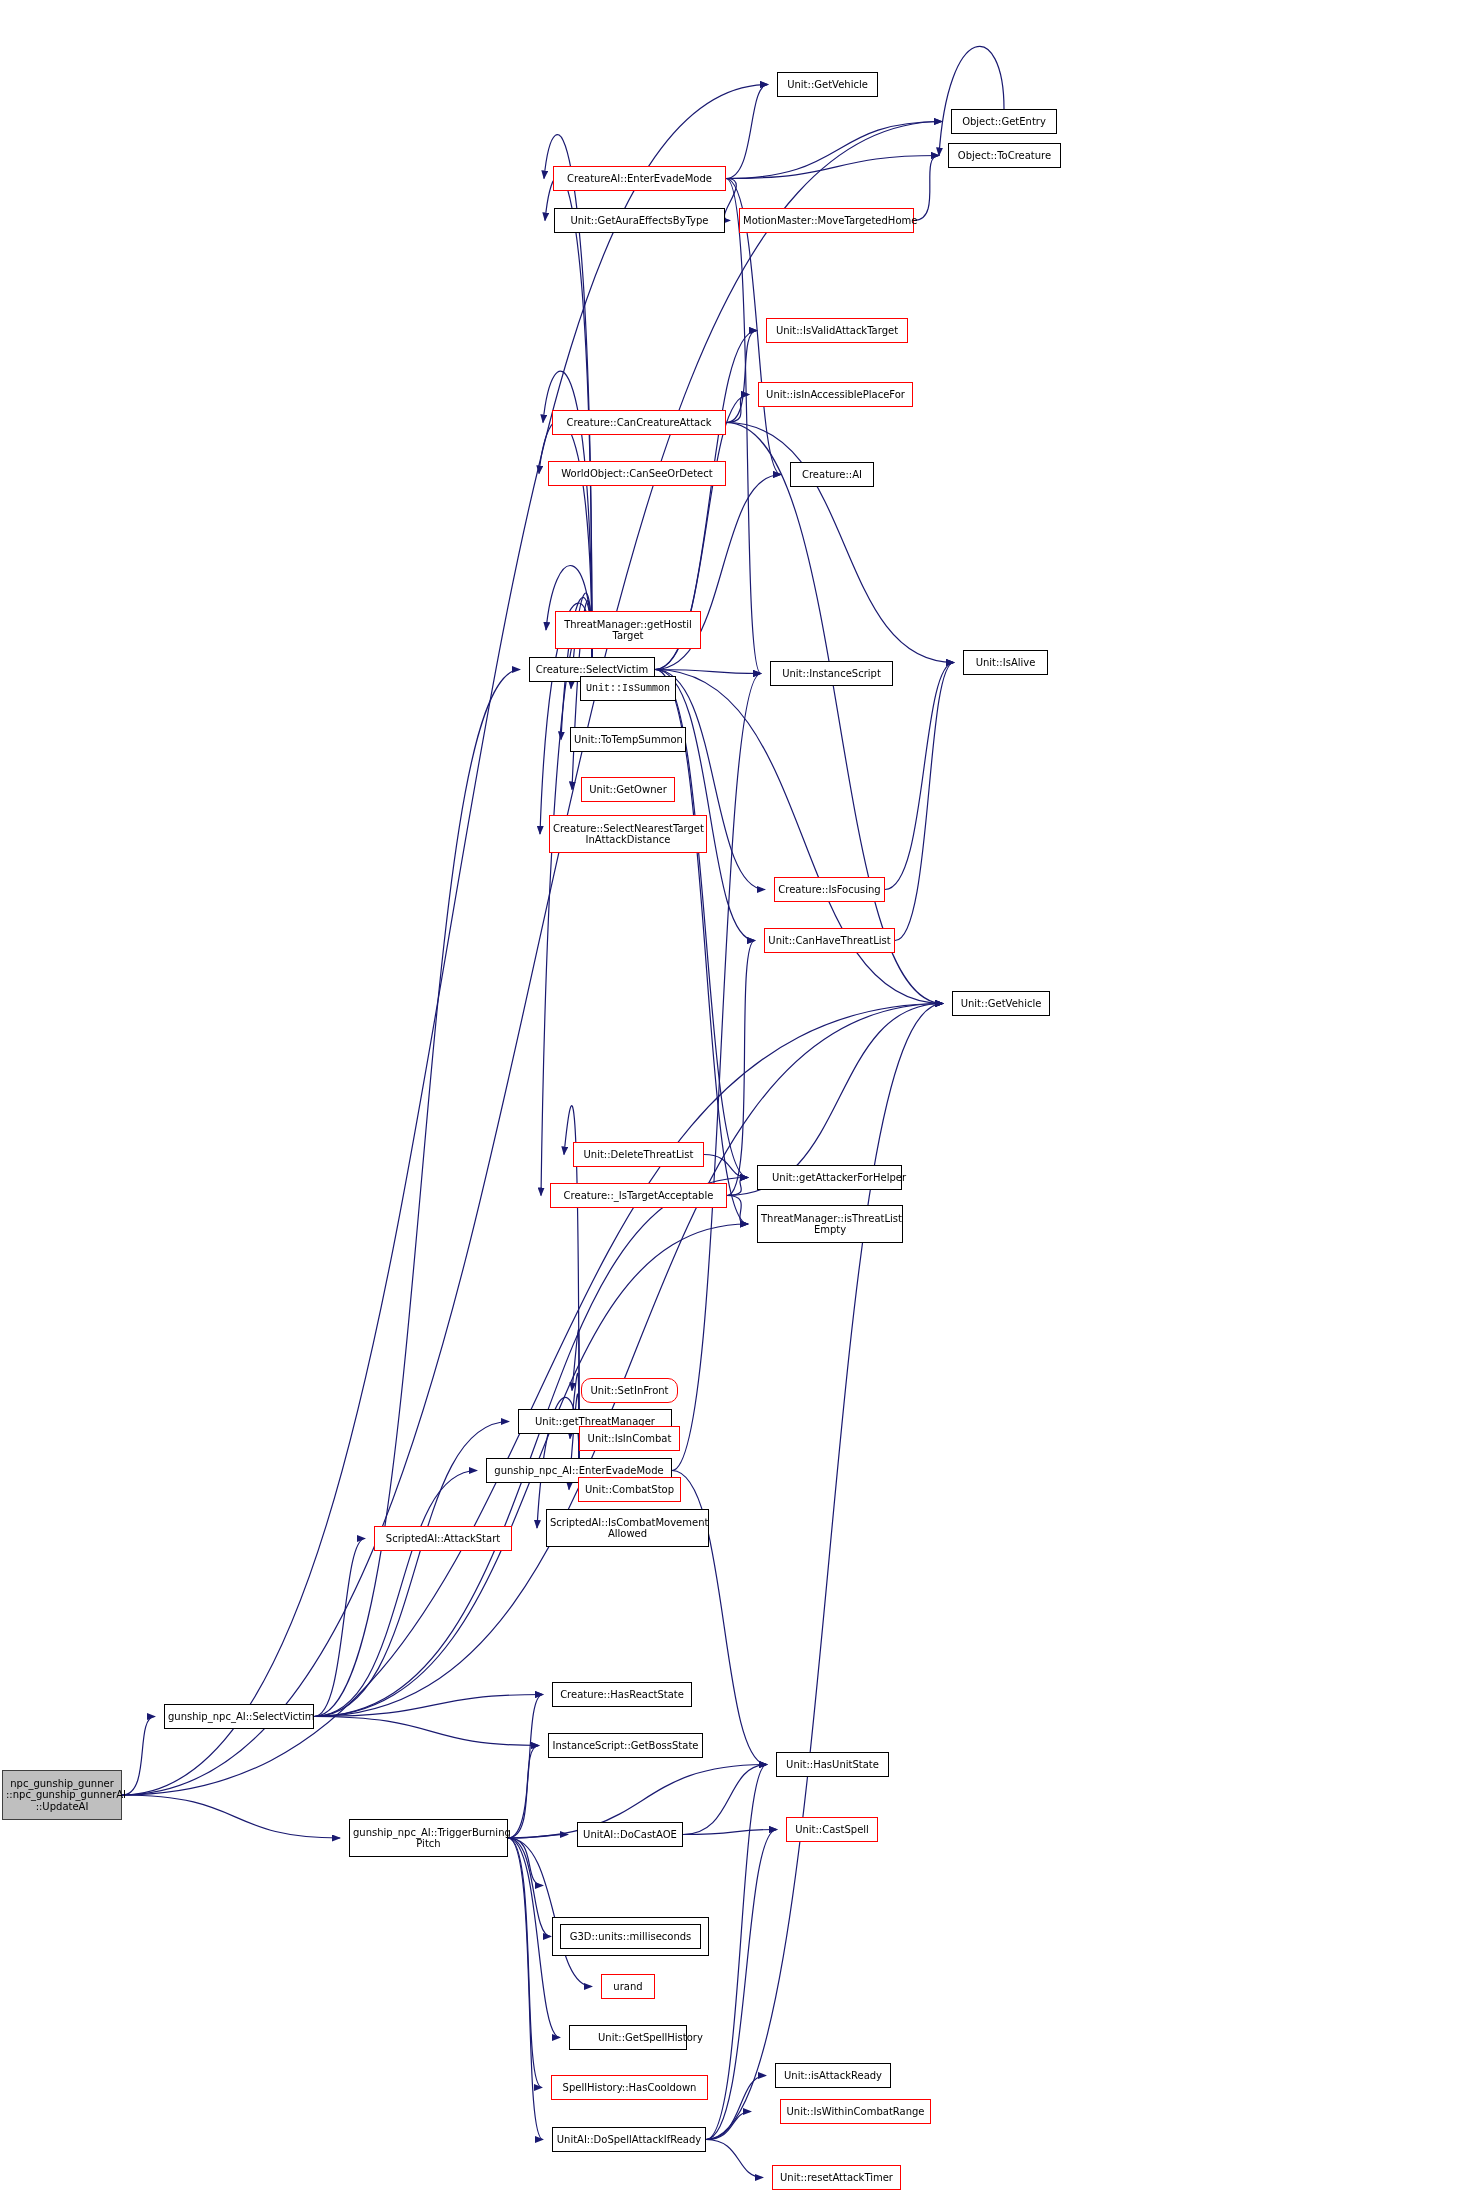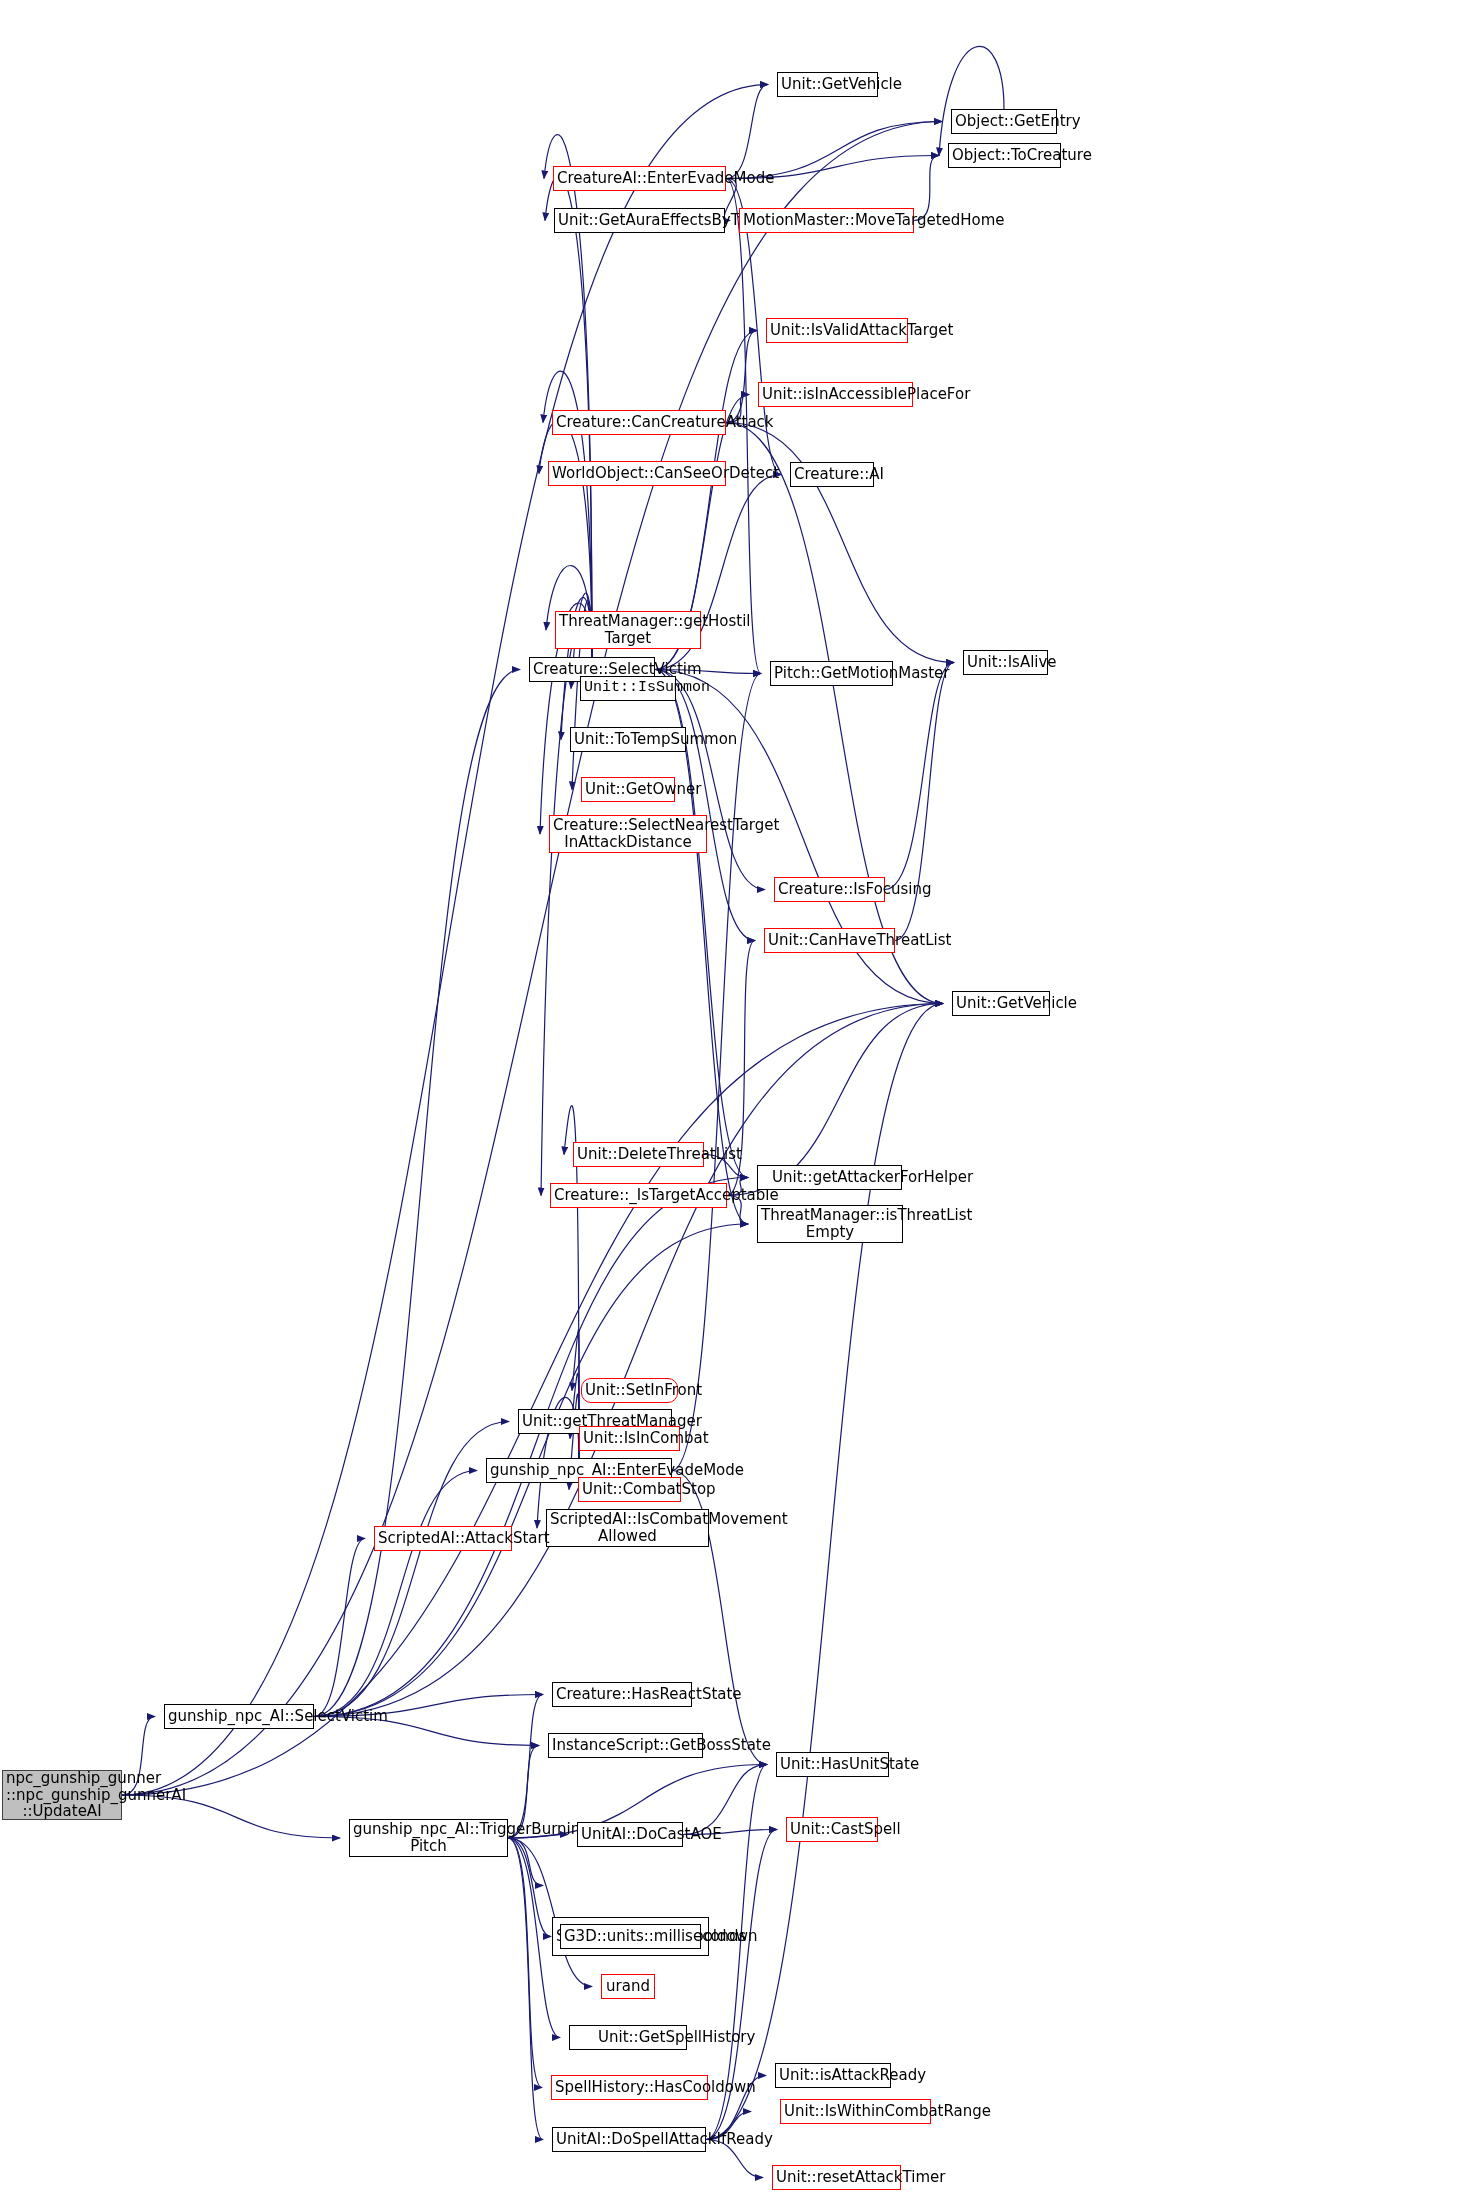--- a/index.html
+++ b/index.html
@@ -27,21 +27,21 @@
   .node {
     position: absolute;
     box-sizing: border-box;
     display: flex;
     align-items: center;
     justify-content: center;
     text-align: center;
     background: #ffffff;
     border: 1px solid #000000;
     color: #000000;
-    font-size: 15px;
+    font-size: 10px;
     line-height: 1.12;
     white-space: pre-line;
     padding: 0 3px;
     z-index: 5;
   }
   .node.red {
     border: 1px solid #ff0000;
   }
   .node.root {
     background: #bfbfbf;
@@ -174,21 +174,21 @@
       <div class="node" style="left: 552px; top: 1873px; width: 157px; height: 39px; margin-top: 44px;"><span>SpellHistory::AddCooldown</span></div>
       <div class="node" style="left: 560px; top: 1924px; width: 141px; height: 25px;"><span>G3D::units::milliseconds</span></div>
       <div class="node red" style="left: 601px; top: 1974px; width: 54px; height: 25px;"><span>urand</span></div>
       <div class="node" style="left: 569px; top: 2025px; width: 118px; height: 25px; padding-left: 28px;"><span>Unit::GetSpellHistory</span></div>
       <div class="node red" style="left: 551px; top: 2075px; width: 157px; height: 25px;"><span>SpellHistory::HasCooldown</span></div>
       <div class="node" style="left: 552px; top: 2127px; width: 154px; height: 25px;"><span>UnitAI::DoSpellAttackIfReady</span></div>
       <div class="node red" style="left: 739px; top: 208px; width: 175px; height: 25px;"><span>MotionMaster::MoveTargetedHome</span></div>
       <div class="node red" style="left: 766px; top: 318px; width: 142px; height: 25px;"><span>Unit::IsValidAttackTarget</span></div>
       <div class="node red" style="left: 758px; top: 382px; width: 155px; height: 25px;"><span>Unit::isInAccessiblePlaceFor</span></div>
       <div class="node" style="left: 790px; top: 462px; width: 84px; height: 25px;"><span>Creature::AI</span></div>
-      <div class="node" style="left: 770px; top: 661px; width: 123px; height: 25px;"><span>Pitch::GetMotionMaster</span></div>
+      <div class="node" style="left: 770px; top: 661px; width: 123px; height: 25px;"><span>Unit::InstanceScript</span></div>
       <div class="node red" style="left: 774px; top: 877px; width: 111px; height: 25px;"><span>Creature::IsFocusing</span></div>
       <div class="node red" style="left: 764px; top: 928px; width: 131px; height: 25px;"><span>Unit::CanHaveThreatList</span></div>
       <div class="node" style="left: 757px; top: 1165px; width: 145px; height: 25px; padding-left: 14px;"><span>Unit::getAttackerForHelper</span></div>
       <div class="node" style="left: 757px; top: 1205px; width: 146px; height: 38px;"><span>ThreatManager::isThreatList
 Empty</span></div>
       <div class="node" style="left: 776px; top: 1752px; width: 113px; height: 25px;"><span>Unit::HasUnitState</span></div>
       <div class="node red" style="left: 786px; top: 1817px; width: 92px; height: 25px;"><span>Unit::CastSpell</span></div>
       <div class="node" style="left: 775px; top: 2063px; width: 116px; height: 25px;"><span>Unit::isAttackReady</span></div>
       <div class="node red" style="left: 760px; top: 2099px; width: 151px; height: 25px; margin-left: 20px;"><span>Unit::IsWithinCombatRange</span></div>
       <div class="node red" style="left: 772px; top: 2165px; width: 129px; height: 25px;"><span>Unit::resetAttackTimer</span></div>

